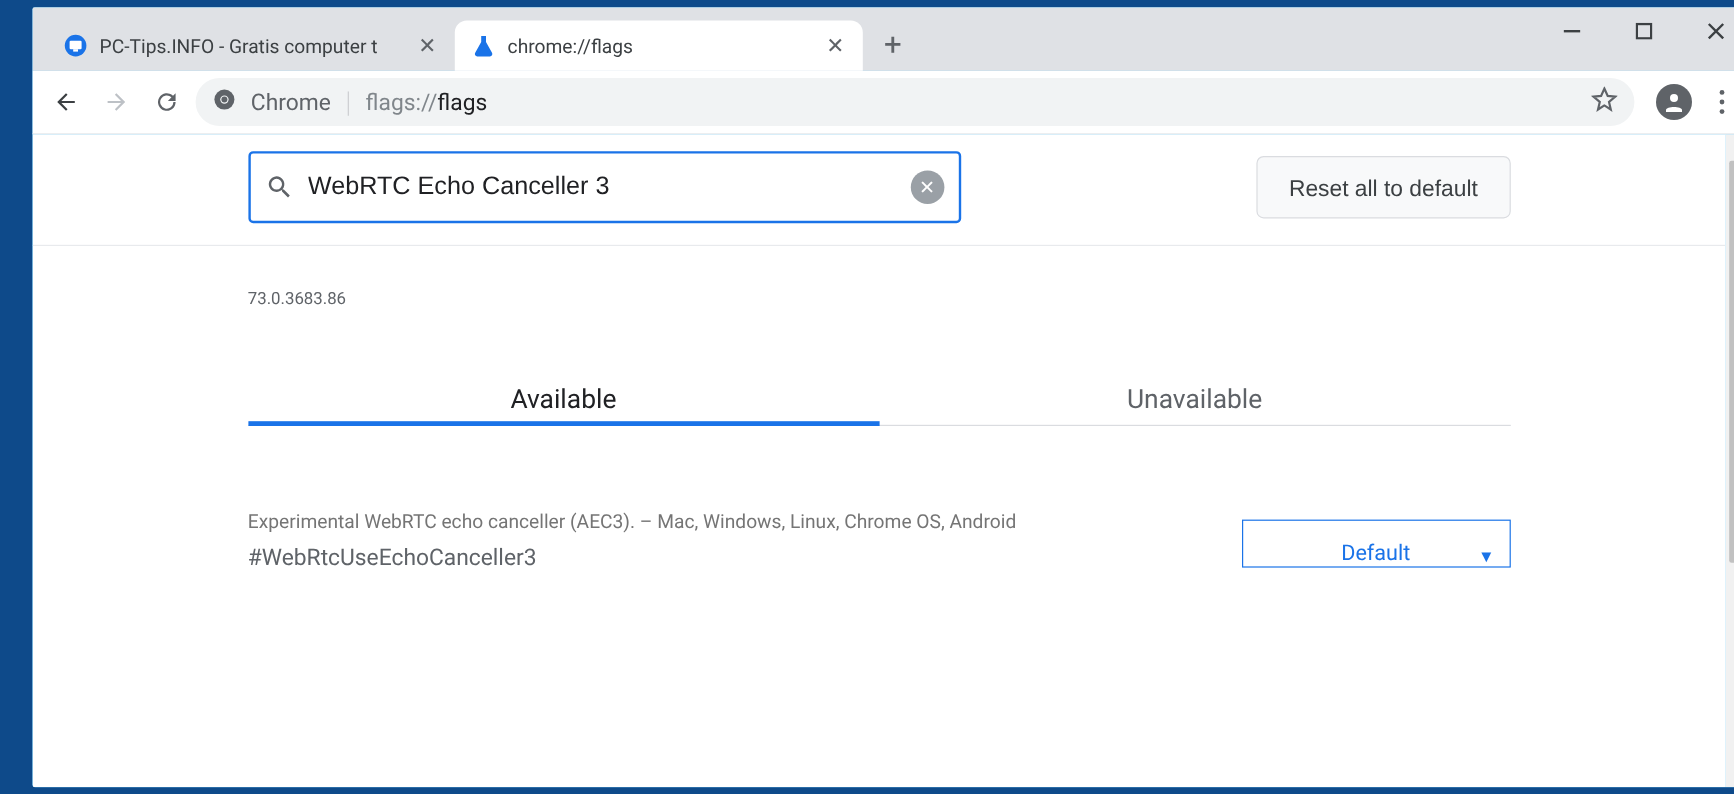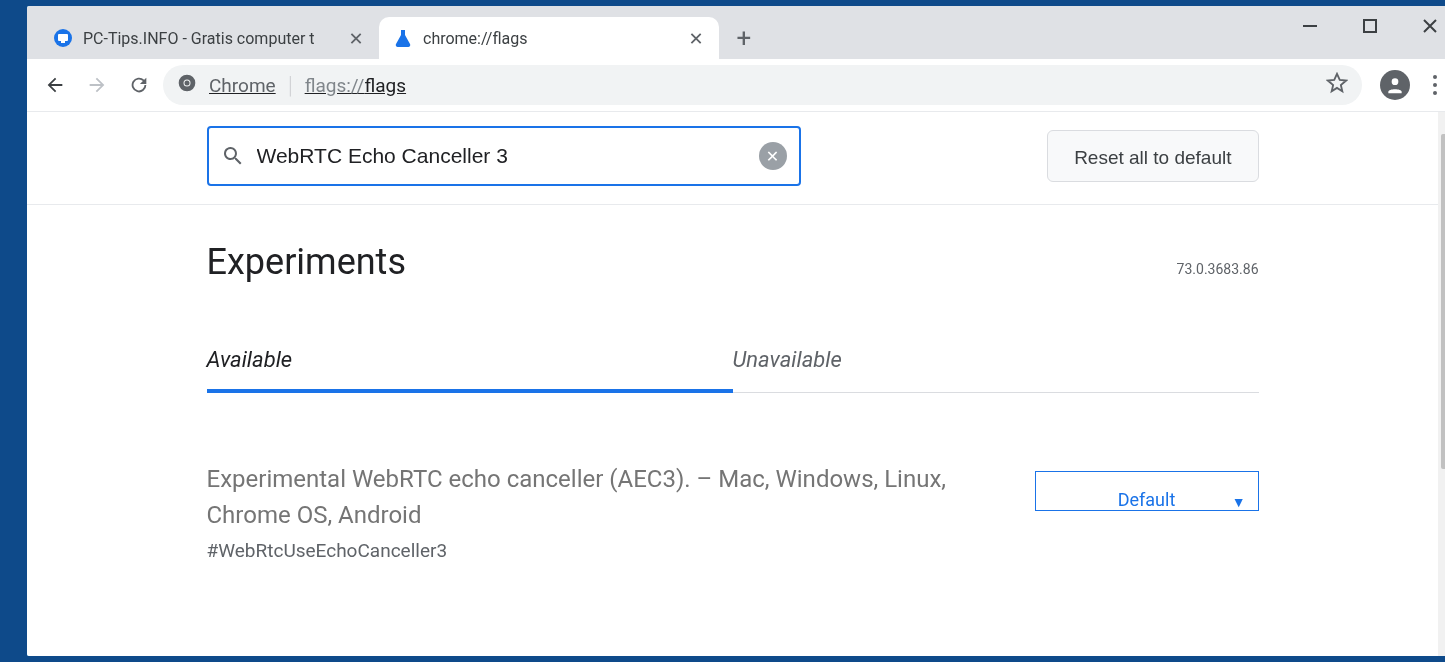--- a/index.html
+++ b/index.html
@@ -93,21 +93,20 @@
   .omnibox {
     flex: 1;
     height: 40px;
     background: #f1f3f4;
     border-radius: 20px;
     display: flex; align-items:center;
     padding: 0 14px;
     gap: 12px;
     font-size: 19px;
     color: #202124;
-    text-decoration: underline;
   }
   .omnibox .chrome-ico { color:#5f6368; }
   .omnibox .label { color:#5f6368; }
   .omnibox .sep { color:#c7c9cc; font-size: 24px; font-weight: 200;}
   .omnibox .url-prefix { color:#80868b; }
   .omnibox .url-path { color:#202124; }
   .omnibox .spacer { flex: 1; }
   .star { color:#5f6368; }
   .toolbar-right { display:flex; align-items:center; gap:10px; margin-left:12px; }
   .avatar { width:30px; height:30px; border-radius:50%; background:#5f6368; display:flex; align-items:center; justify-content:center; }
@@ -164,37 +163,36 @@
   }
   .flags-body { padding-top: 36px; }
   .exp-row { display:flex; align-items:baseline; justify-content:space-between;}
   .exp-title { font-size: 36px; color:#202124; font-weight:400; }
   .version { font-size: 14px; color:#5f6368; }
   .tabs-row {
     display:flex; margin-top: 46px;
     border-bottom: 1px solid #dadce0;
   }
   .ftab {
-    flex:1; text-align:left;
+    flex:1; text-align:center;
     font-size: 22px; color:#5f6368;
-    padding: 18px 0 20px;
+    padding: 18px 0 8px;
     cursor:pointer;
     position:relative;
-    font-style:italic;
   }
   .ftab.active { color:#202124; }
   .ftab.active::after {
     content:""; position:absolute; left:0; right:0; bottom:-1px;
     height:4px; background:#1a73e8;
   }
   .flag-item { margin-top: 58px; display:flex; align-items:flex-start; gap:40px;}
   .flag-text { flex:1; }
   .flag-title { font-size:21px; color:#202124; }
   .flag-title .hl { background:#fcf47a; font-weight:700; }
-  .flag-desc { font-size:24px; color:#757575; margin-top:10px; line-height:1.5;}
+  .flag-desc { font-size:16px; color:#757575; margin-top:10px; line-height:1.5;}
   .flag-hash { font-size:19px; color:#5f6368; margin-top:6px; display:inline-block; }
   .flag-select {
     width: 224px; height: 40px;
     border:1px solid #1a73e8;
     background:#fff;
     display:flex; align-items:flex-end; justify-content:center;
     gap: 50px;
     color:#1a73e8; font-size:18px;
     cursor:pointer; margin-top:20px;
     position:relative;
@@ -310,21 +308,20 @@
               <input class="search-input" value="WebRTC Echo Canceller 3" style="">
               <div class="clear-btn">✕</div>
             </div>
             <button class="reset-btn">Reset all to default</button>
           </div>
         </div>
       </div>
 
       <div class="flags-inner flags-body">
         <div class="exp-row">
-          <div class="exp-title">Experiments</div>
           <div class="version">73.0.3683.86</div>
         </div>
 
         <div class="tabs-row">
           <div class="ftab active">Available</div>
           <div class="ftab">Unavailable</div>
         </div>
 
         <div class="flag-item">
           <div class="flag-text">

